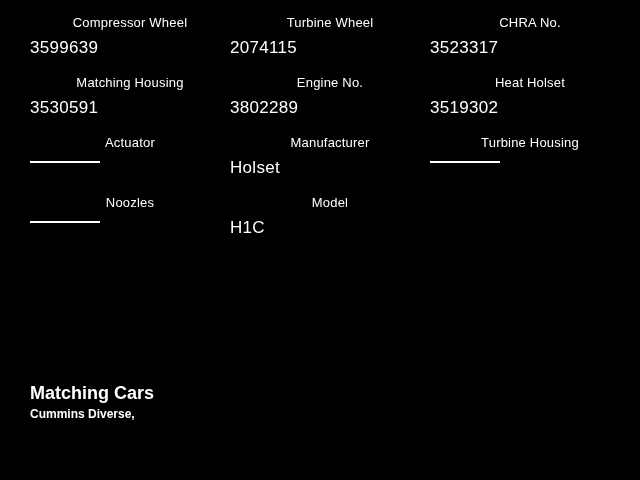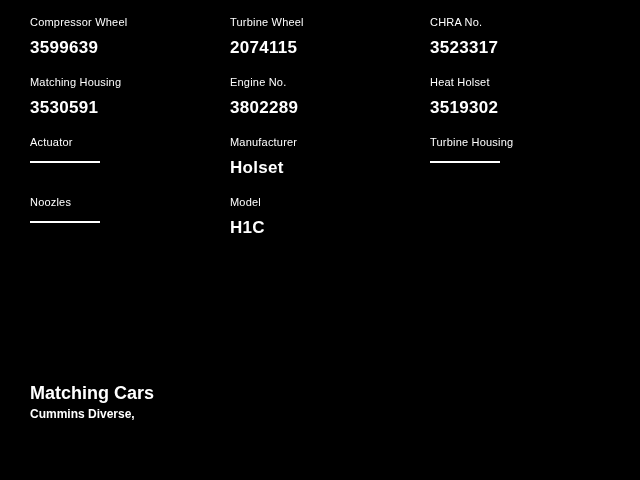--- a/index.html
+++ b/index.html
@@ -20,28 +20,29 @@
     top: 16px;
     left: 30px;
     display: grid;
     grid-template-columns: 200px 200px 200px;
     grid-auto-rows: 60px;
   }
   .cell {
     display: block;
   }
   .field-label {
-    font-size: 11px;
+    font-size: 13px;
     font-weight: 400;
     letter-spacing: 0.2px;
     line-height: 13px;
+    text-align: center;
   }
   .field-value {
     font-size: 17px;
-    font-weight: 700;
+    font-weight: 400;
     margin-top: 9px;
     min-height: 20px;
     letter-spacing: 0.3px;
   }
   
   .field-value:empty::before {
     content: "";
     display: block;
     width: 70px;
     height: 2px;

